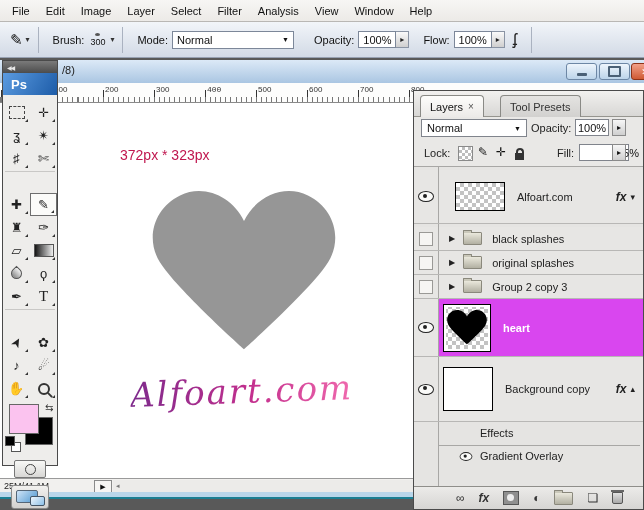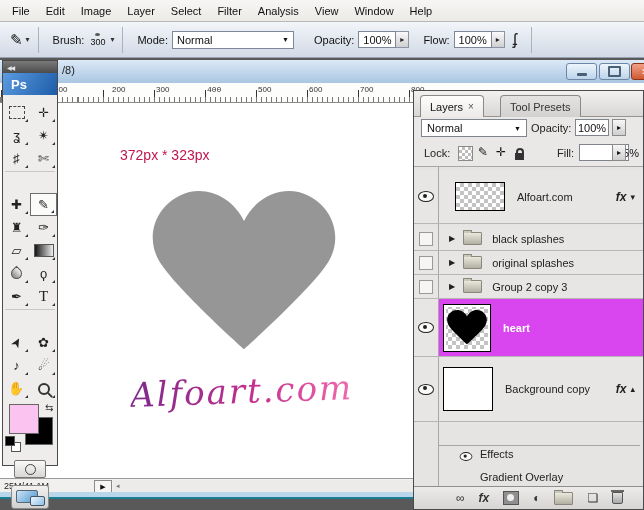--- a/index.html
+++ b/index.html
@@ -140,21 +140,21 @@
   .icon-folder{display:inline-block;width:17px;height:11px;background:linear-gradient(#eae8dc,#b2b0a2);
                border:1px solid #8a887c;border-radius:1px;position:relative;margin-left:8px;}
   .icon-folder::before{content:"";position:absolute;top:-3px;left:-1px;width:7px;height:2px;background:#cac8ba;
                        border:1px solid #8a887c;border-bottom:none;border-radius:1px 1px 0 0;}
   .row-heart{background:#d946ef;}
   .row-heart .layer-name{color:#fff;font-weight:bold;}
   .heart-thumb{width:46px;height:46px;margin-left:4px;box-shadow:inset 0 0 0 2px #fff;display:flex;align-items:center;
                justify-content:center;flex:none;}
   .bg-thumb{width:48px;height:42px;margin-left:4px;background:#fff;border:1px solid #000;flex:none;}
   .al-thumb{width:48px;height:27px;margin-left:16px;flex:none;}
-  .fx-section-label{position:absolute;left:66px;color:#222;margin-top:21px;}
+  .fx-section-label{position:absolute;left:66px;color:#222;}
   .fx-divider{position:absolute;left:24px;right:3px;border-top:1px solid #a8a7a5;}
   .left-col{position:absolute;left:0;top:0;bottom:0;width:24px;border-right:1px solid #a8a7a5;}
   .panel-bottom{position:absolute;left:0;bottom:0;right:0;height:23px;border-top:1px solid #8f8e8a;
                 background:linear-gradient(#ecebe9,#d6d5d3);display:flex;align-items:center;padding-left:42px;box-sizing:border-box;}
   .pb-icon{margin-right:14px;font-size:12px;color:#333;display:flex;align-items:center;}
   .icon-mask{width:14px;height:12px;background:#8f8f8f;border:1px solid #555;position:relative;}
   .icon-mask::after{content:"";position:absolute;left:3px;top:2px;width:7px;height:7px;border-radius:50%;background:#eee;}
   .icon-trash{width:9px;height:10px;border:1px solid #555;border-radius:0 0 2px 2px;position:relative;
               background:linear-gradient(#e2e2e2,#a8a8a8);}
   .icon-trash::before{content:"";position:absolute;top:-3px;left:-2px;right:-2px;height:2px;background:#666;}
@@ -216,21 +216,21 @@
       </div>
     <div class="win-btn btn-max" style="left:599px;">
         <span></span>
       </div>
     <div class="win-btn btn-close">
         <span>✕</span>
       </div>
   </div>
   <div class="ruler">
     <span class="ruler-label" style="left:54px;">100</span>
-    <span class="ruler-label" style="left:97px;padding-left:15px;">200</span>
+    <span class="ruler-label" style="left:90px;padding-left:15px;">200</span>
     <span class="ruler-label" style="left:156px;">300</span>
     <span class="ruler-label" style="left:207px;font-family:Liberation Mono, monospace;">400</span>
     <span class="ruler-label" style="left:258px;">500</span>
     <span class="ruler-label" style="left:309px;">600</span>
     <span class="ruler-label" style="left:360px;">700</span>
     <span class="ruler-label" style="left:411px;">800</span>
   </div>
   <div class="canvas">
     <span class="dim-label">372px * 323px</span>
     <div class="heart-wrap">

